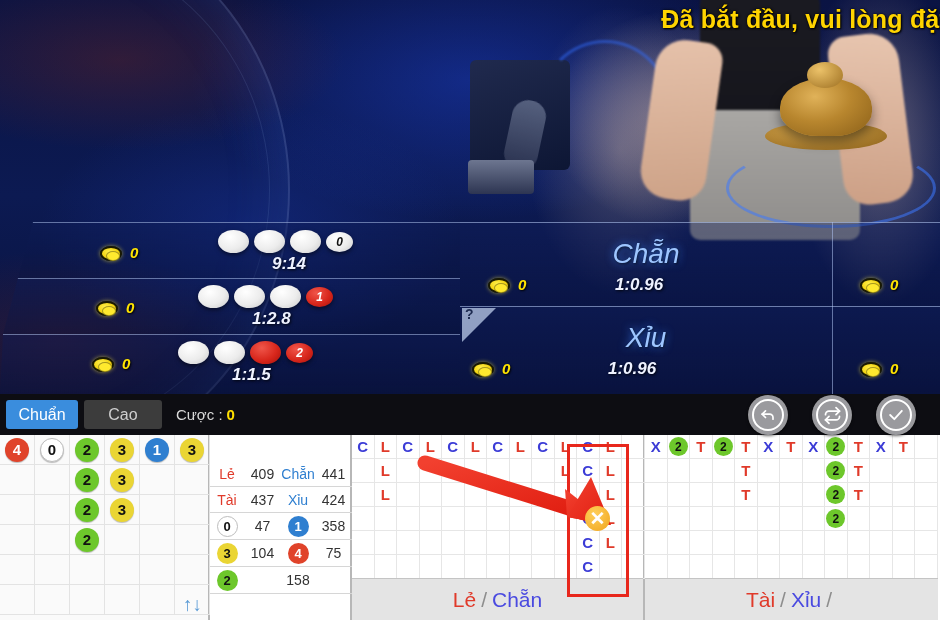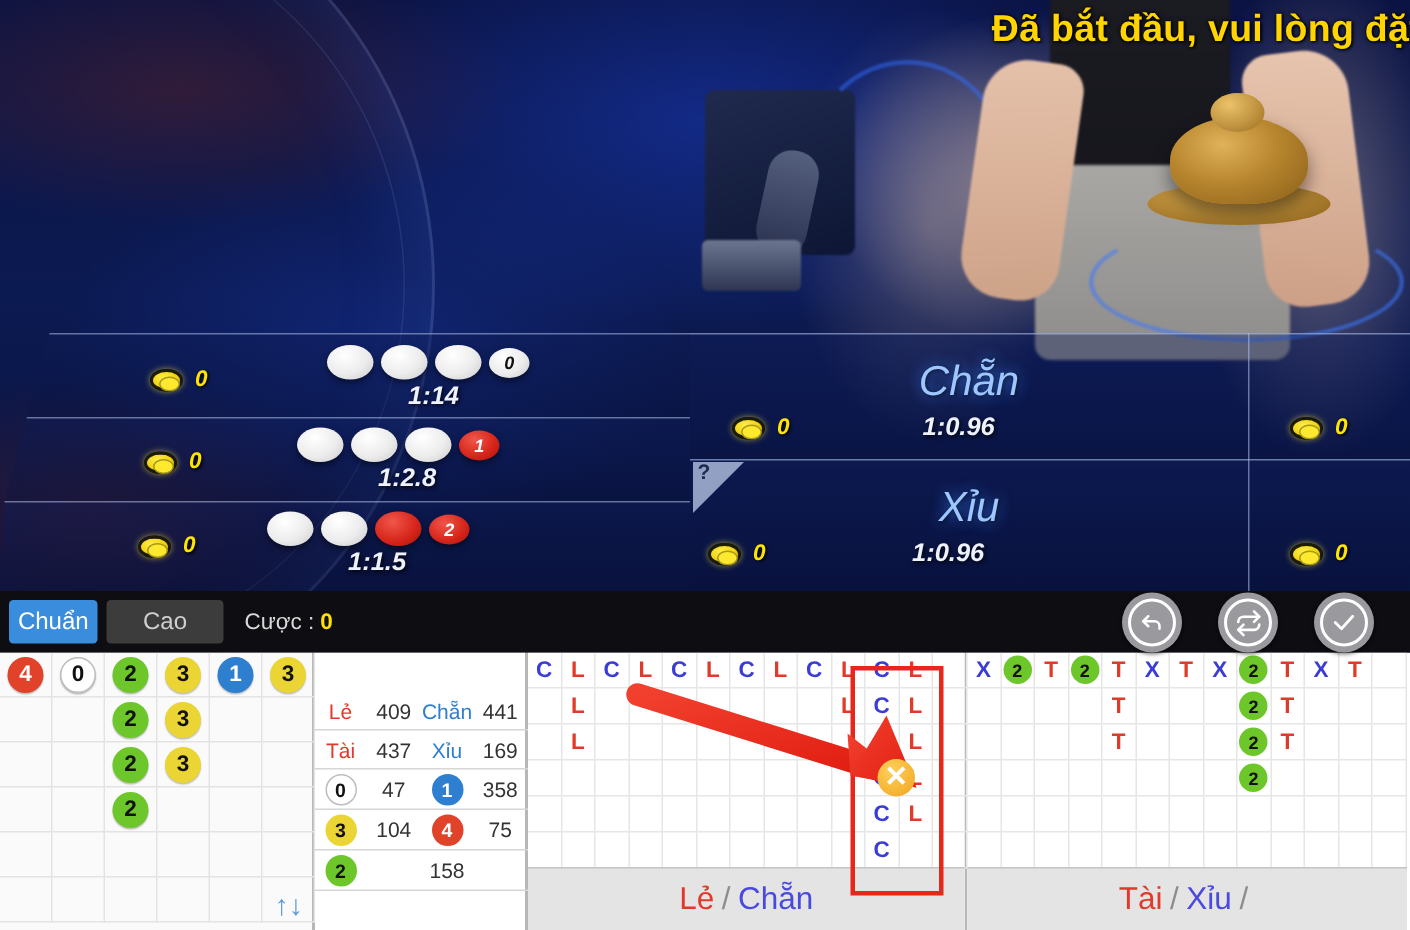--- a/index.html
+++ b/index.html
@@ -191,21 +191,21 @@
   
   .ctrlbar {
     position: absolute; left: 0; top: 394px; width: 940px; height: 41px;
     background: #0d0d12; z-index: 7;
     display: flex; align-items: center;
   }
   .btn-std, .btn-cao {
     height: 29px; display:flex; align-items:center; justify-content:center;
     font-size: 16px; border-radius: 3px; margin-left: 6px; cursor: pointer;
   }
-  .btn-std { width: 59px; background: #3a8ddd; color: #fff; }
+  .btn-std { width: 72px; background: #3a8ddd; color: #fff; }
   .btn-cao { width: 78px; background: #3c3c3c; color: #cfcfcf; }
   .cuoc { margin-left: 14px; color: #d9d9d9; font-size: 15px; }
   .cuoc b { color: #ffe000; margin-left: 4px; }
   .round-btns { position: absolute; right: 24px; top: 1px; display: flex; gap: 24px; }
   .rbtn {
     width: 40px; height: 40px; border-radius: 50%;
     background: #9a9a9e; display:flex; align-items:center; justify-content:center;
     box-shadow: 0 1px 3px rgba(0,0,0,0.6); cursor: pointer;
   }
   .rbtn .inner {
@@ -338,21 +338,21 @@
 
         <div class="brow r1"></div>
         <div class="chip" style="left:100px; top:24px;"></div>
         <div class="chipval" style="left:130px; top:22px;">0</div>
         <div class="dice-row" style="left:218px; top:8px;">
           <div class="die"></div>
           <div class="die"></div>
           <div class="die"></div>
           <div class="die sm">0</div>
         </div>
-        <div class="odds" style="left:272px; top:32px;">1:14</div>
+        <div class="odds" style="left:272px; top:32px;">9:14</div>
 
         <div class="brow r2"></div>
         <div class="chip" style="left:96px; top:79px;"></div>
         <div class="chipval" style="left:126px; top:77px;">0</div>
         <div class="dice-row" style="left:198px; top:63px;">
           <div class="die"></div>
           <div class="die"></div>
           <div class="die"></div>
           <div class="die sm red">1</div>
         </div>
@@ -502,21 +502,21 @@
           <div class="srow" style="top: 26px;">
             <span class="lbl red">Lẻ</span>
             <span class="val grey">409</span>
             <span class="lbl blue">Chẵn</span>
             <span class="val grey">441</span>
           </div>
           <div class="srow" style="top: 52px;">
             <span class="lbl red">Tài</span>
             <span class="val grey">437</span>
             <span class="lbl blue">Xỉu</span>
-            <span class="val grey">169</span>
+            <span class="val grey">424</span>
           </div>
           <div class="srow" style="top: 78px; height: 27px;">
             <span class="lbl"><span class="mini" style="background: rgb(255, 255, 255); color: rgb(17, 17, 17); border: 1px solid rgb(189, 189, 189);">0</span></span>
             <span class="val grey">47</span>
             <span class="lbl"><span class="mini" style="background: rgb(47, 127, 208); color: rgb(255, 255, 255);">1</span></span>
             <span class="val grey">358</span>
           </div>
           <div class="srow" style="top: 105px; height: 27px;">
             <span class="lbl"><span class="mini" style="background: rgb(234, 213, 52); color: rgb(17, 17, 17);">3</span></span>
             <span class="val grey">104</span>

